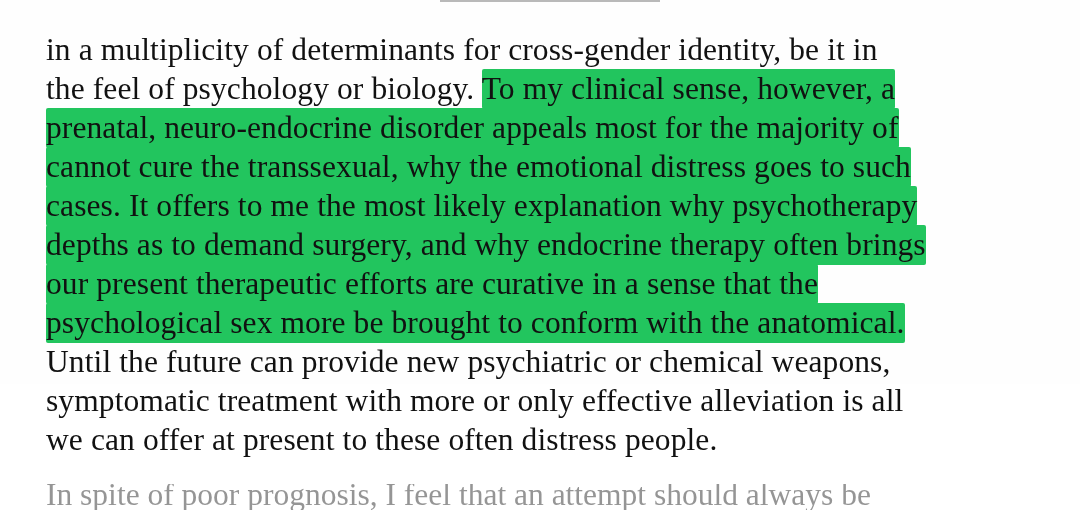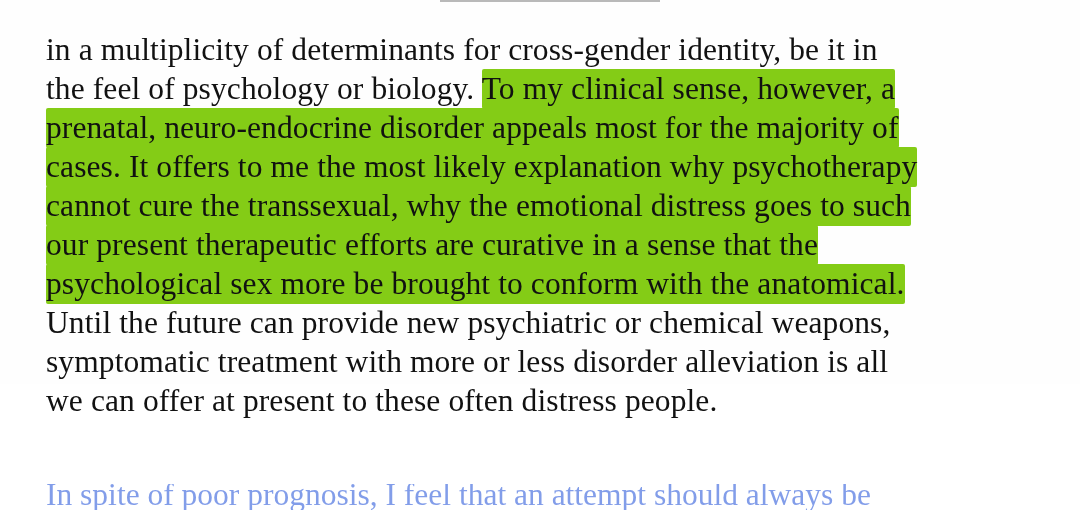--- a/index.html
+++ b/index.html
@@ -39,21 +39,21 @@
     font-size: 31.5px;
     line-height: 39px;
     color: #111111;
     white-space: nowrap;
     letter-spacing: 0.1px;
   }
   .line .seg {
     display: inline;
   }
   .hl {
-    background: #84cc16;
+    background: #22c55e;
     box-decoration-break: clone;
     -webkit-box-decoration-break: clone;
     padding: 2px 0 3px 0;
     border-radius: 2px;
   }
   
   .just {
     display: block;
     text-align: justify;
     text-align-last: justify;
@@ -61,21 +61,21 @@
   }
   .cut-line {
     position: absolute;
     left: 46px;
     top: 484px;
     width: 990px;
     height: 26px;
     overflow: hidden;
     font-size: 31.5px;
     line-height: 39px;
-    color: #1d4ed8;
+    color: #404040;
     opacity: 0.55;
     white-space: nowrap;
   }
   .cut-line .inner {
     display: block;
     margin-top: -9px;
   }
 </style>
 </head>
 <body>
@@ -92,43 +92,46 @@
 
     <div class="line">
       <span class="seg">the feel of psychology or biology. </span><span class="seg hl">To my clinical sense, however, a</span>
     </div>
 
     <div class="line">
       <span class="seg hl">prenatal, neuro-endocrine disorder appeals most for the majority of</span>
     </div>
 
     <div class="line">
+      <span class="seg hl">cannot cure the transsexual, why the emotional distress goes to such</span>
+    </div>
+
+    <div class="line">
       <span class="seg hl">cases. It offers to me the most likely explanation why psychotherapy</span>
     </div>
 
     <div class="line">
-      <span class="seg hl">cannot cure the transsexual, why the emotional distress goes to such</span>
+      <span class="seg hl">depths as to demand surgery, and why endocrine therapy often brings</span>
     </div>
-
 
 
     <div class="line">
       <span class="seg hl just">our present therapeutic efforts are curative in a sense that the</span>
     </div>
 
     <div class="line">
       <span class="seg hl just">psychological sex more be brought to conform with the anatomical.</span>
     </div>
 
     <div class="line">
       <span class="seg">Until the future can provide new psychiatric or chemical weapons,</span>
     </div>
 
     <div class="line">
-      <span class="seg">symptomatic treatment with more or less disorder alleviation is all</span>
+      <span class="seg">symptomatic treatment with more or only effective alleviation is all</span>
     </div>
 
     <div class="line">
       <span class="seg">we can offer at present to these often distress people.</span>
     </div>
 
   </div>
 
   <div class="cut-line">
     <span class="inner">In spite of poor prognosis, I feel that an attempt should always be</span>

